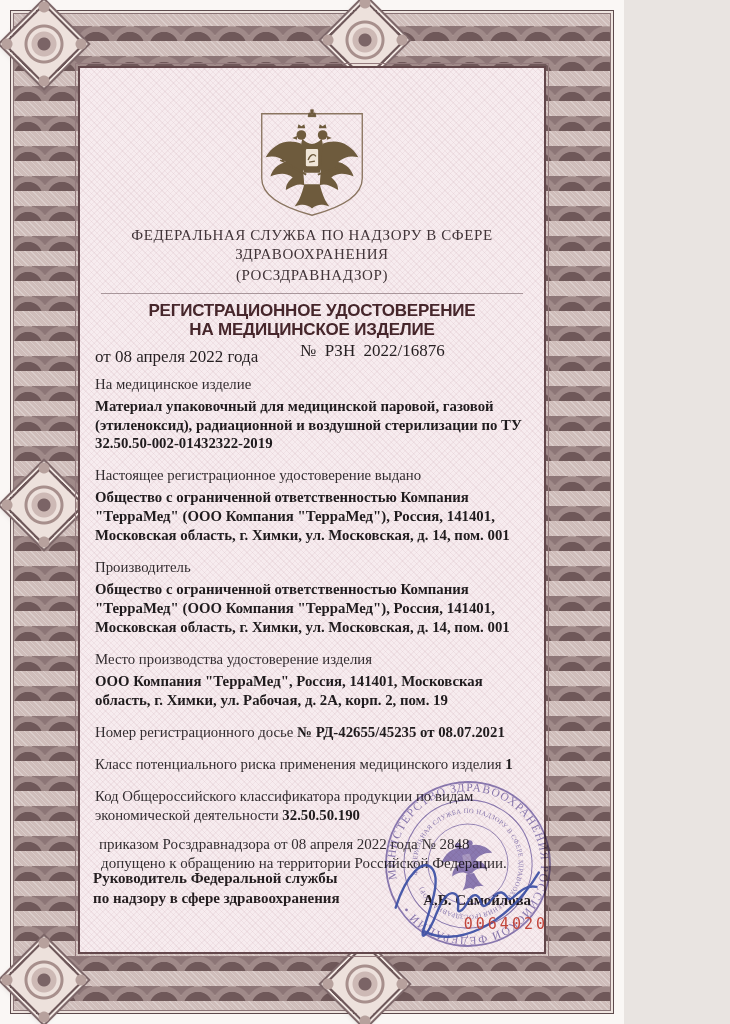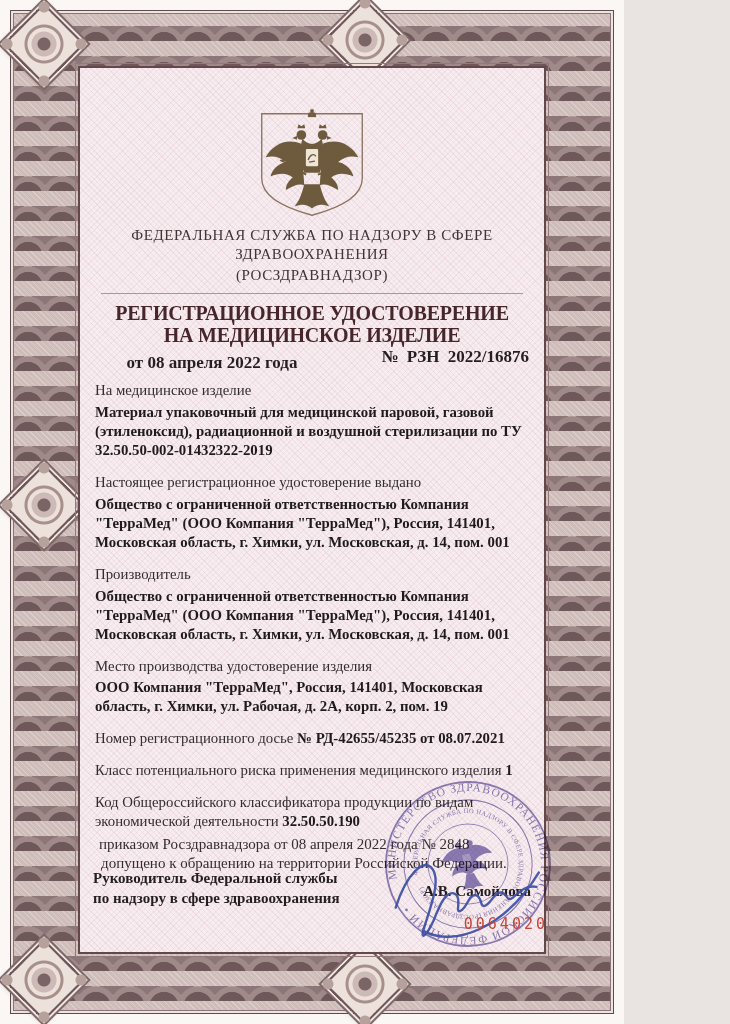--- a/index.html
+++ b/index.html
@@ -51,36 +51,36 @@
       radial-gradient(circle at calc(100% - 7px) 50%, #b7a19d 0 5px, transparent 6px);
   }
 
   .coat{display:block;margin:40px auto 6px auto;}
 
   .agency{ text-align:center;color:#413438;font-size:15px;letter-spacing:.6px;line-height:1.25;margin:2px 0 0 0;}
   .rule{border:none;border-top:1px solid rgba(93,70,75,.5);margin:9px 6px 8px 6px;}
 
   .title{
     text-align:center;color:#46262b;
-    font-family:Liberation Serif, serif;font-weight:bold;
-    font-size:20px;line-height:1.1;letter-spacing:-0.2px;margin:4px 0 0 0;
-  }
-  .dateline{display:flex;justify-content:flex-end;gap:42px;margin-top:7px;font-weight:bold;font-size:17px;color:#241e20;}
-  .dateline .num{transform:translateY(-6px);word-spacing:4px;margin-left:42px;}
+    font-family:Liberation Sans, sans-serif;font-weight:bold;
+    font-size:17px;line-height:1.1;letter-spacing:-0.2px;margin:4px 0 0 0;
+  }
+  .dateline{display:flex;justify-content:flex-start;gap:42px;margin-top:7px;font-weight:normal;font-size:17px;color:#241e20;}
+  .dateline .num{transform:translateY(-6px);word-spacing:4px;}
 
   .body-text{color:#332d30;font-size:14.8px;line-height:1.28;}
   .body-text p{margin:0 0 3px 0;}
   .body-text .blk{margin-bottom:13px;}
   .body-text b{color:#1f1b1d;}
   .lbl{font-weight:normal;}
 
   .footer{position:absolute;left:93px;right:93px;top:836px;color:#332d30;font-size:15px;}
   .footer .order{margin:0 0 2px 6px;}
   .footer .allowed{margin:0 0 0 8px;}
-  .signer{display:flex;justify-content:space-between;align-items:center;margin-top:-4px;}
+  .signer{display:flex;justify-content:space-between;align-items:flex-end;margin-top:-4px;}
   .signer .titles{font-weight:bold;color:#241e20;line-height:1.35;}
   .signer .name{font-weight:bold;color:#241e20;margin-top:6px;padding-right:0px;}
 
   .serial{
     position:absolute;right:76px;top:915px;
     font-family:"DejaVu Sans Mono",monospace;
     font-size:15px;letter-spacing:3px;color:#c2453a;
   }
 
   .stamp{position:absolute;left:382px;top:778px;width:172px;height:172px;opacity:.82;mix-blend-mode:multiply;transform:rotate(-12deg);}

